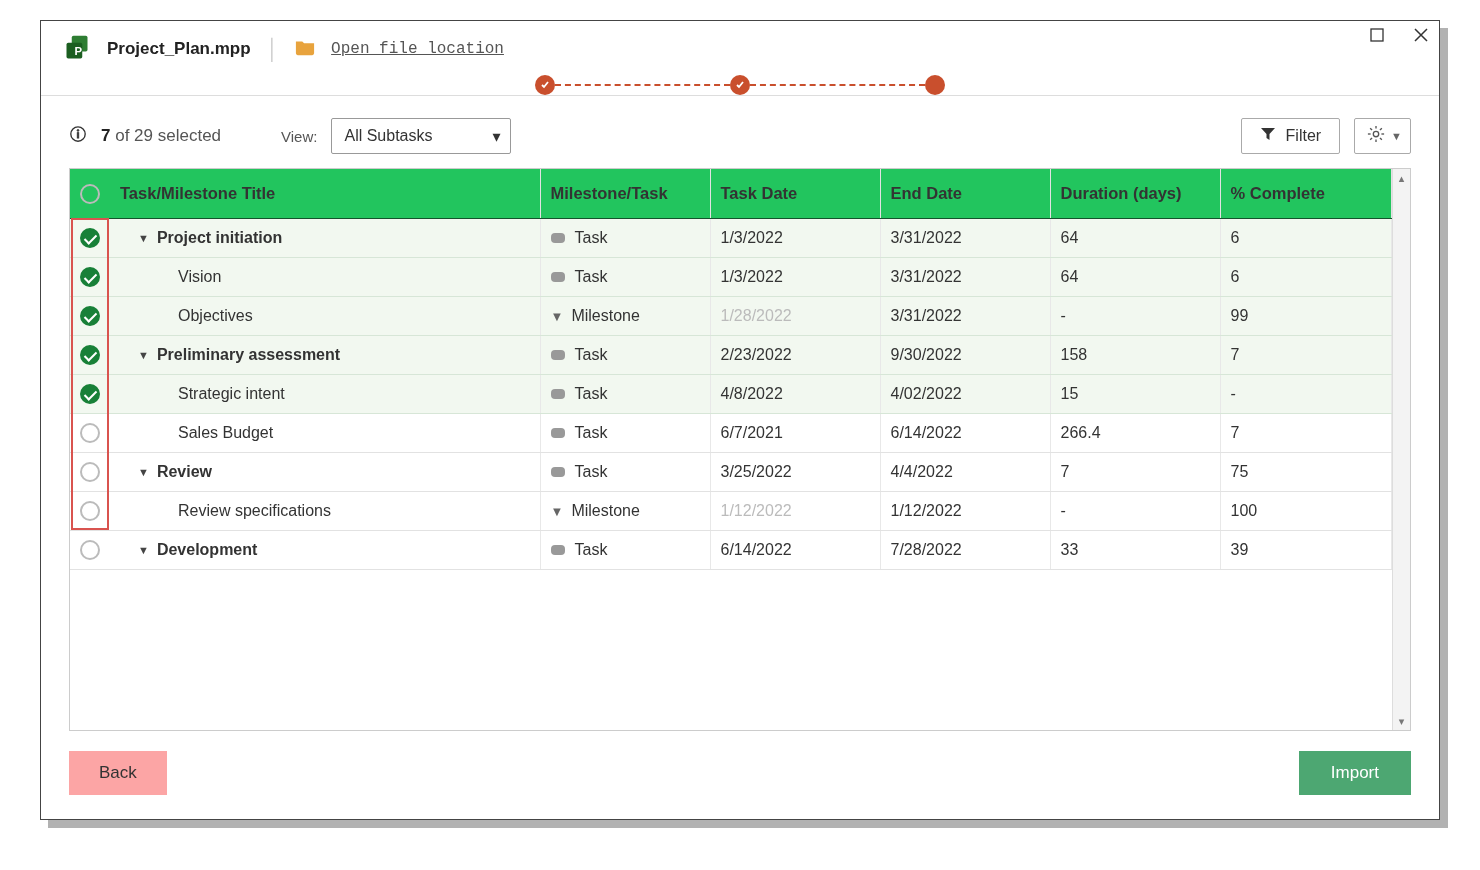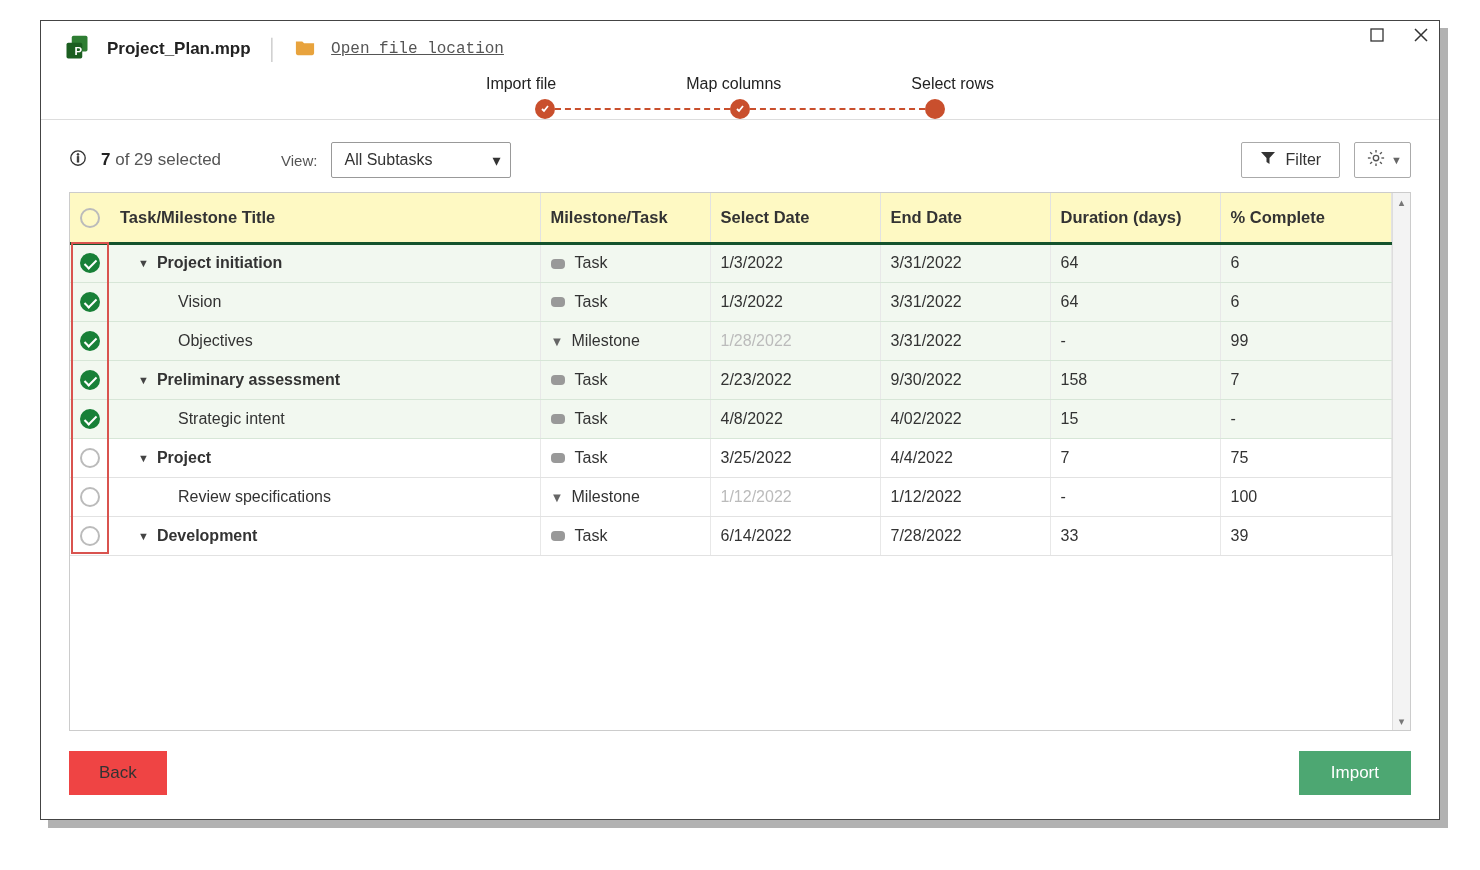--- a/index.html
+++ b/index.html
@@ -52,21 +52,21 @@
   }
   .gear-btn {
     border:1px solid #aaa; height:36px; display:flex; align-items:center; gap:6px;
     padding:0 8px 0 12px; border-radius:2px;
   }
   .table-wrap { display:flex; margin:0 28px; border:1px solid #ccc; flex:1; min-height:0; }
   .table-scroll { flex:1; overflow:hidden; }
   table { border-collapse:collapse; width:100%; }
   th {
     text-align:left; font-weight:600; font-size:16.5px; color:#333; padding:14px 10px;
-    border-bottom:3px solid #14532d; background:#fef9c3; border-right:1px solid #e2e2e2;
+    border-bottom:1px solid #14532d; background:#22c55e; border-right:1px solid #e2e2e2;
   }
   th.chkcol { width:40px; border-right:none; }
   td {
     font-size:16px; color:#333; padding:0 10px; height:39px;
     border-bottom:1px solid #d7e6d7; border-right:1px solid #e8e8e8;
   }
   td.chkcol { width:40px; text-align:center; border-right:none; padding:0; }
   tr.sel td { background:#f2f8f0; }
   tr.unsel td { background:#fff; border-bottom-color:#e2e2e2; }
   .circle {
@@ -92,21 +92,21 @@
     position:absolute; border:2px solid #d9534f; pointer-events:none;
   }
   .scrollbar {
     width:18px; background:#f3f3f3; border-left:1px solid #ddd; position:relative;
   }
   .sb-arrow { width:100%; height:18px; display:flex; align-items:center; justify-content:center; color:#777; font-size:11px;}
   .footer {
     display:flex; align-items:center; justify-content:space-between; padding:20px 28px 24px 28px;
   }
   .back-btn {
-    background:#ef4444; height:44px; padding:0 30px; font-size:17px; display:flex; align-items:center;
+    background:#fca5a5; height:44px; padding:0 30px; font-size:17px; display:flex; align-items:center;
   }
   .import-btn {
     background:#4da772; color:#fff; height:44px; padding:0 32px; font-size:17px; display:flex; align-items:center;
   }
 </style>
 </head>
 <body>
 
 <div class="window">
 
@@ -135,25 +135,20 @@
     <span class="divider">│</span>
     <span>
       <svg class="folder-icon" viewBox="0 0 22 18">
         <path d="M1 3 h7 l2 2 h11 v11 a2 2 0 0 1 -2 2 h-16 a2 2 0 0 1 -2 -2 z" fill="#e8a33d"></path>
       </svg>
     </span>
     <a href="#" class="openloc">Open file location</a>
   </div>
 
   <div class="stepper-wrap">
-    <div class="steps-labels" id="step-labels">
-        <span>Import file</span>
-        <span>Map columns</span>
-        <span>Select rows</span>
-      </div>
     <div class="steps-dots" id="step-dots">
         <div class="step-dot">
           <svg width="10" height="10" viewBox="0 0 10 10">
             <path d="M2 5 l2 2 l4 -5" stroke="#fff" stroke-width="1.8" fill="none"></path>
           </svg>
         </div>
         <div class="step-line"></div>
         <div class="step-dot">
           <svg width="10" height="10" viewBox="0 0 10 10">
             <path d="M2 5 l2 2 l4 -5" stroke="#fff" stroke-width="1.8" fill="none"></path>
@@ -211,21 +206,21 @@
   </div>
 
   <div class="table-wrap" style="position:relative">
     <div class="table-scroll">
       <table>
         <thead>
           <tr>
             <th class="chkcol"><span class="circle"></span></th>
             <th style="width:430px">Task/Milestone Title</th>
             <th style="width:170px">Milestone/Task</th>
-            <th style="width:170px">Select Date</th>
+            <th style="width:170px">Task Date</th>
             <th style="width:170px">End Date</th>
             <th style="width:170px">Duration (days)</th>
             <th>% Complete</th>
           </tr>
         </thead>
         <tbody id="rows">
             <tr class="sel">
               <td class="chkcol"><span class="circle on"></span></td>
               <td>
                 <div class="title-cell indent1">
@@ -288,23 +283,36 @@
               </td>
               <td><span class="type-pill"></span><span>Task</span></td>
               <td>4/8/2022</td>
               <td>4/02/2022</td>
               <td>15</td>
               <td>-</td>
             </tr>
             <tr class="unsel">
               <td class="chkcol"><span class="circle"></span></td>
               <td>
+                <div class="title-cell indent2">
+                  <span>Sales Budget</span>
+                </div>
+              </td>
+              <td><span class="type-pill"></span><span>Task</span></td>
+              <td>6/7/2021</td>
+              <td>6/14/2022</td>
+              <td>266.4</td>
+              <td>7</td>
+            </tr>
+            <tr class="unsel">
+              <td class="chkcol"><span class="circle"></span></td>
+              <td>
                 <div class="title-cell indent1">
                   <span class="expander">▼</span>
-                  <span style="font-weight: 600;">Project</span>
+                  <span style="font-weight: 600;">Review</span>
                 </div>
               </td>
               <td><span class="type-pill"></span><span>Task</span></td>
               <td>3/25/2022</td>
               <td>4/4/2022</td>
               <td>7</td>
               <td>75</td>
             </tr>
             <tr class="unsel">
               <td class="chkcol"><span class="circle"></span></td>

